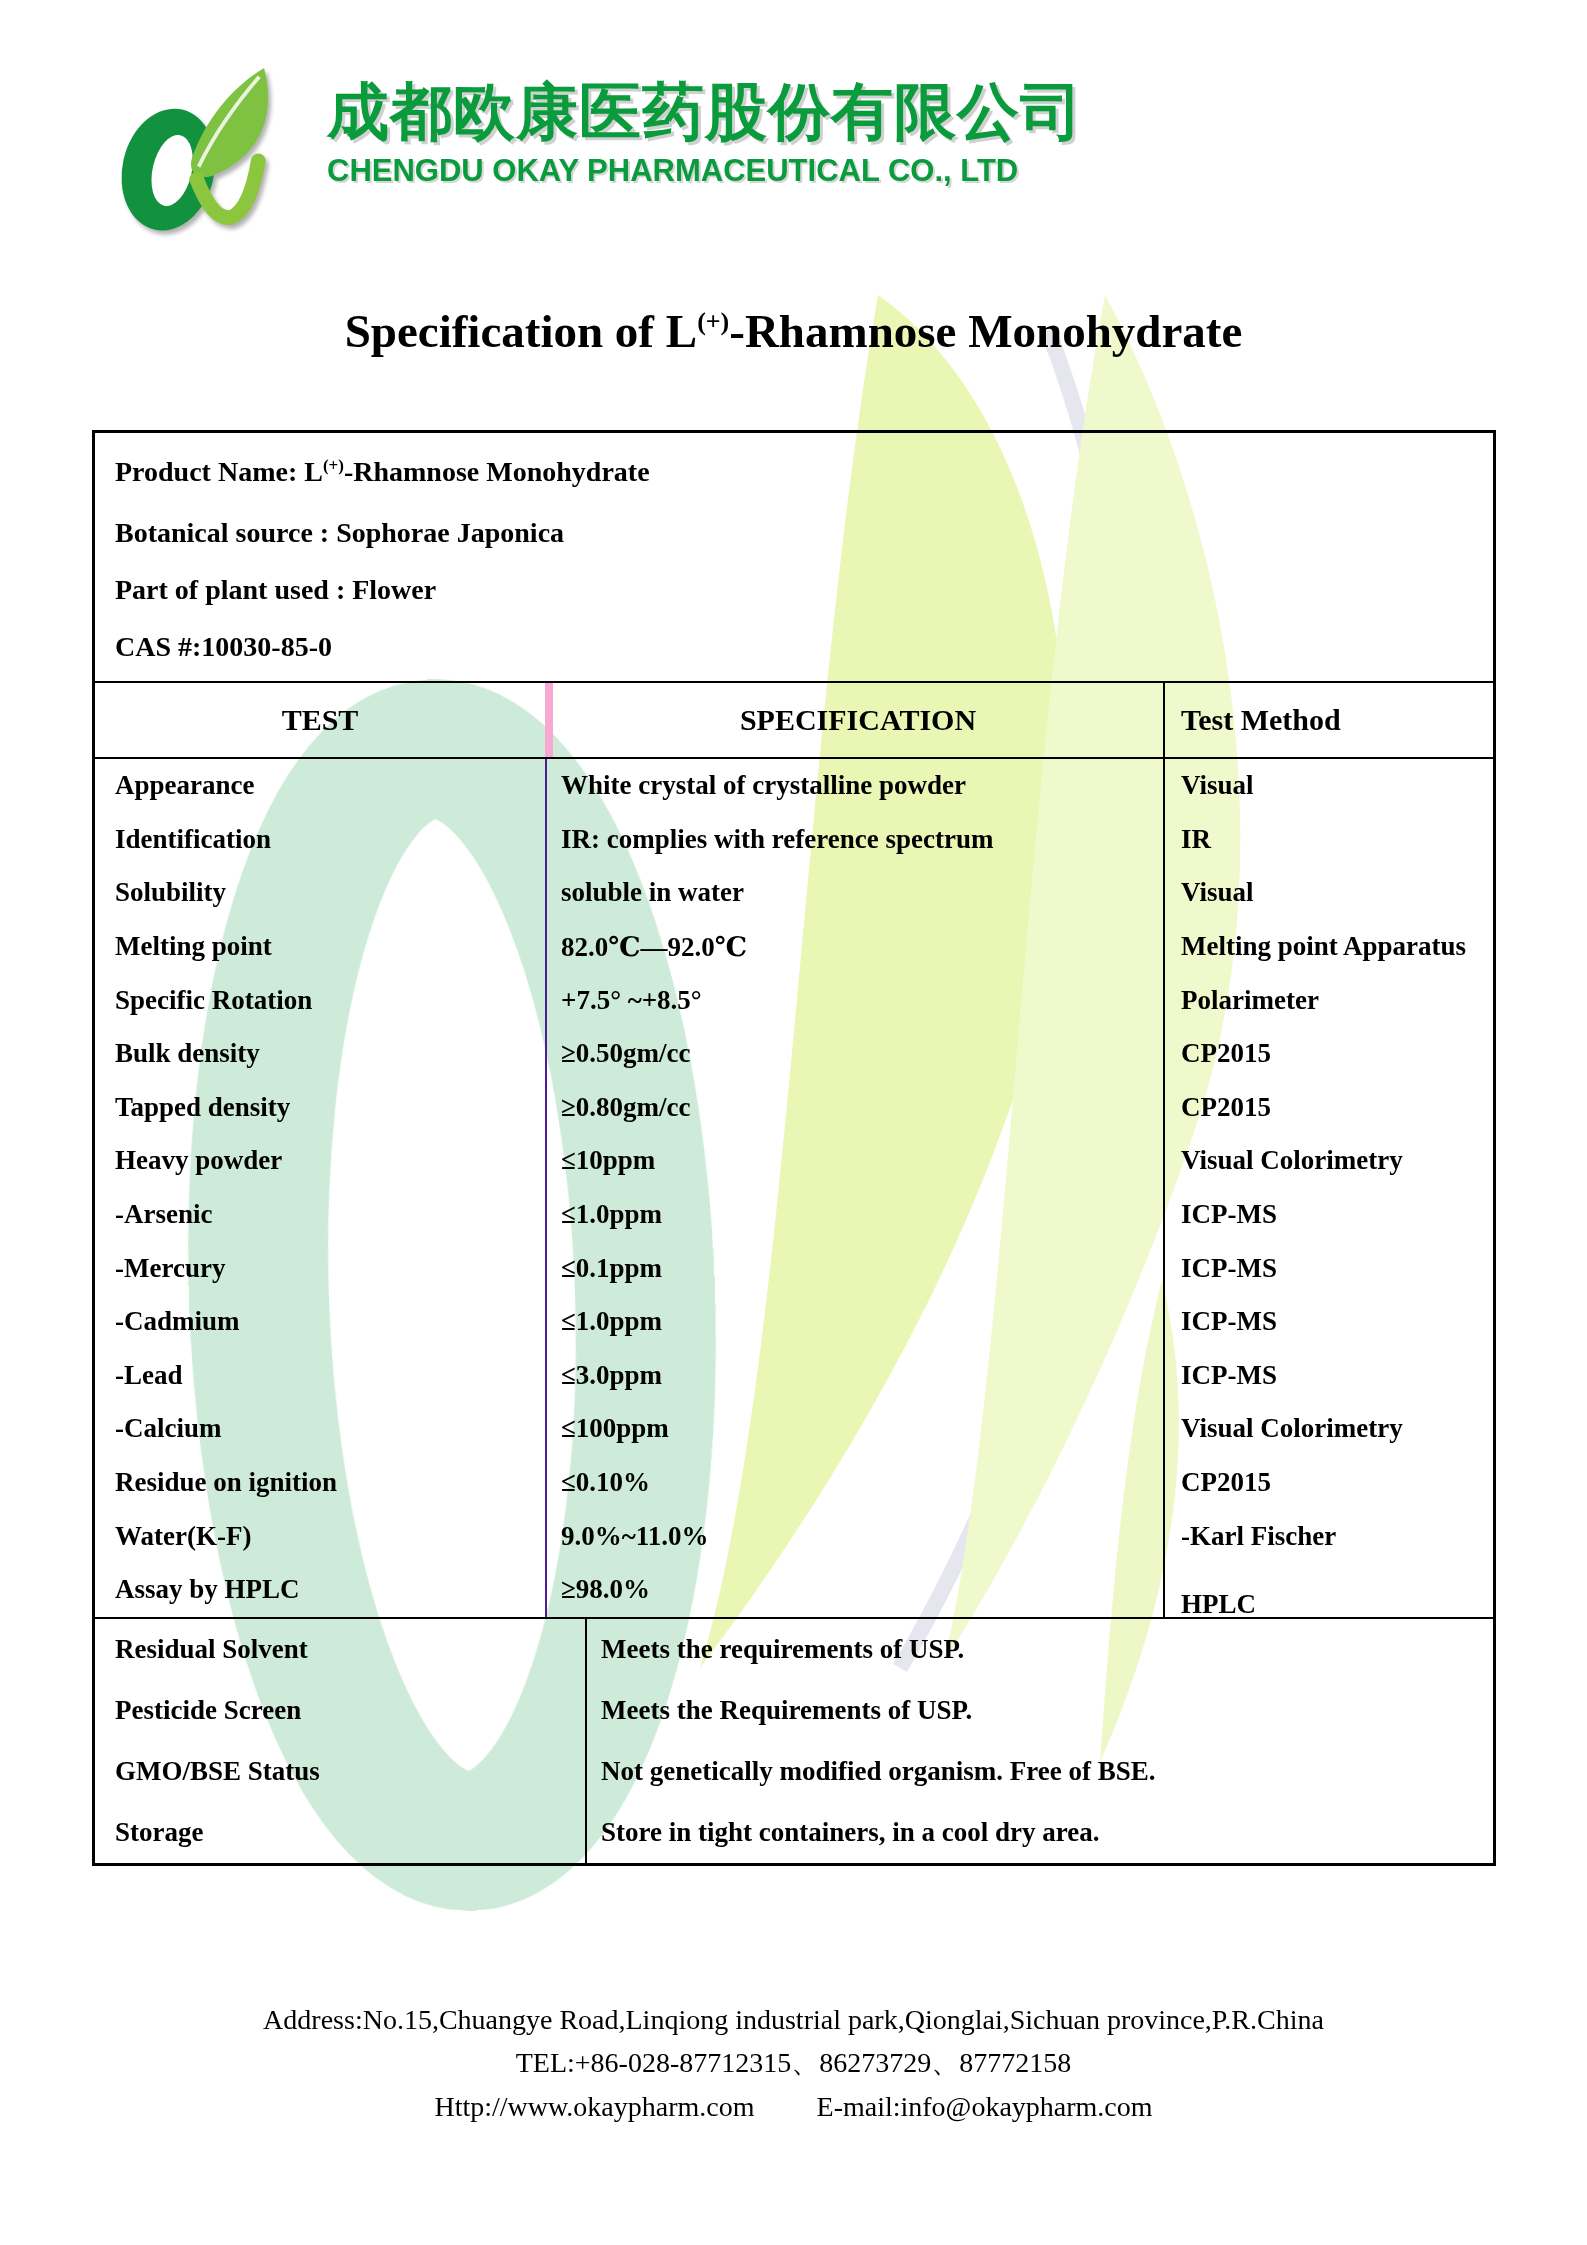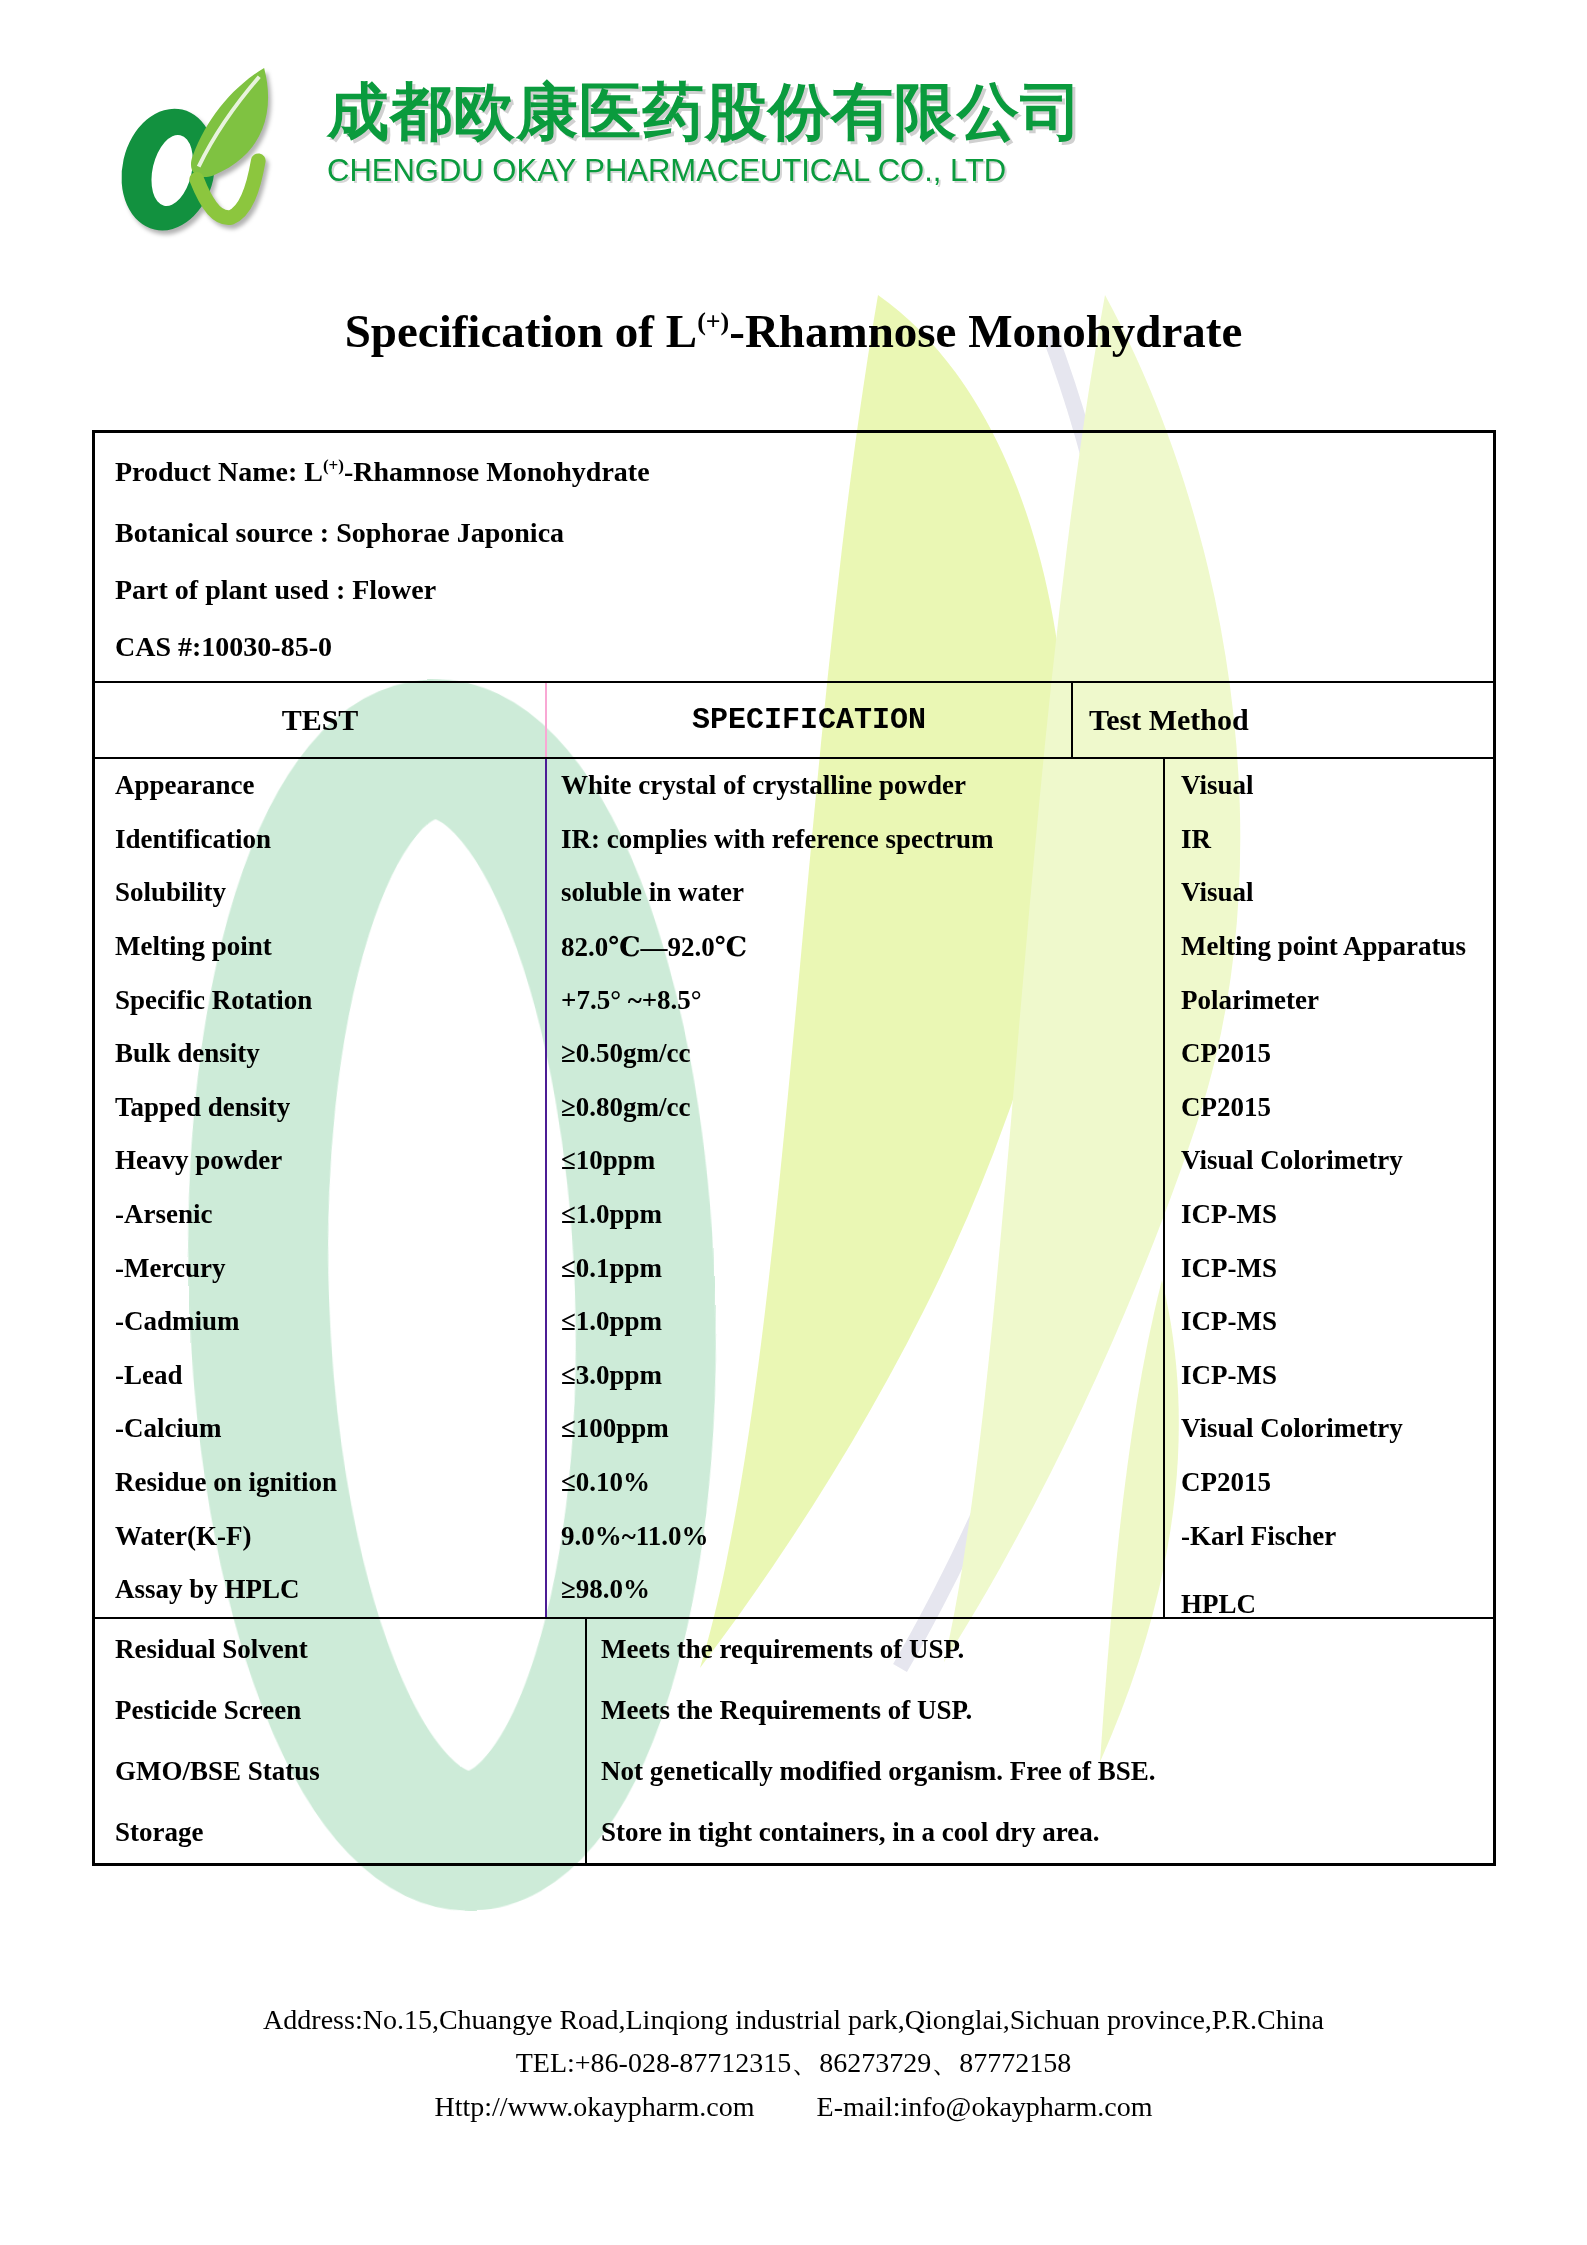--- a/index.html
+++ b/index.html
@@ -18,21 +18,21 @@
   
   .header{display:flex;align-items:flex-start;gap:14px;margin:52px 0 0 98px;}
   .logo{filter:drop-shadow(3px 4px 2px rgba(0,0,0,0.30));flex:0 0 auto;}
   .company{margin-top:24px;}
   .company-cn{
     font-size:62px;font-weight:bold;line-height:1.15;letter-spacing:1px;
     color:#0a9b3d;font-family:"Liberation Sans","DejaVu Sans",sans-serif;
     text-shadow:3px 3px 0 rgba(120,120,120,0.35);
   }
   .company-en{
-    font-size:31px;font-weight:normal;margin-top:6px;letter-spacing:0px;
+    font-size:31px;font-weight:bold;margin-top:6px;letter-spacing:0px;
     color:#0a9b3d;font-family:"Liberation Sans","DejaVu Sans",sans-serif;
     text-shadow:2px 2px 0 rgba(120,120,120,0.30);
   }
 
   
   .doc-title{
     margin-top:56px;text-align:center;
     font-size:47px;font-weight:bold;line-height:54px;
   }
   .doc-title .sup{font-size:26px;position:relative;top:-17px;}
@@ -42,21 +42,21 @@
     width:1404px;margin:64px 0 0 92px;
     border:3px solid #000;
     font-weight:bold;box-sizing:border-box;
   }
   .info-section{padding:10px 0 6px 20px;}
   .info-line{font-size:28px;line-height:57px;white-space:nowrap;}
   .info-line .sup{font-size:17px;position:relative;top:-10px;}
 
   .head-row{display:flex;border-top:2px solid #000;border-bottom:2px solid #000;height:74px;font-size:30px;}
   .hc1{width:450px;display:flex;align-items:center;justify-content:center;}
-  .hc2{width:526px;border-left:2px solid #f9a8d4;display:flex;align-items:center;justify-content:center;box-sizing:border-box;font-family:Liberation Mono, monospace;}
+  .hc2{width:618px;border-left:8px solid #f9a8d4;display:flex;align-items:center;justify-content:center;box-sizing:border-box;}
   .hc3{flex:1;border-left:2px solid #000;display:flex;align-items:center;padding-left:16px;box-sizing:border-box;}
 
   .body-rows .row{display:flex;height:53.6px;font-size:27px;}
   .c1{width:450px;padding-left:20px;display:flex;align-items:center;box-sizing:border-box;}
   .c2{width:618px;border-left:2px solid #4c1d95;padding-left:14px;display:flex;align-items:center;box-sizing:border-box;}
   .c3{flex:1;border-left:2px solid #000;padding-left:16px;display:flex;align-items:center;box-sizing:border-box;}
   .shift-down{transform:translateY(15px);}
 
   .bottom-rows{border-top:2px solid #000;}
   .brow{display:flex;height:61px;font-size:27px;gap:40px;}

